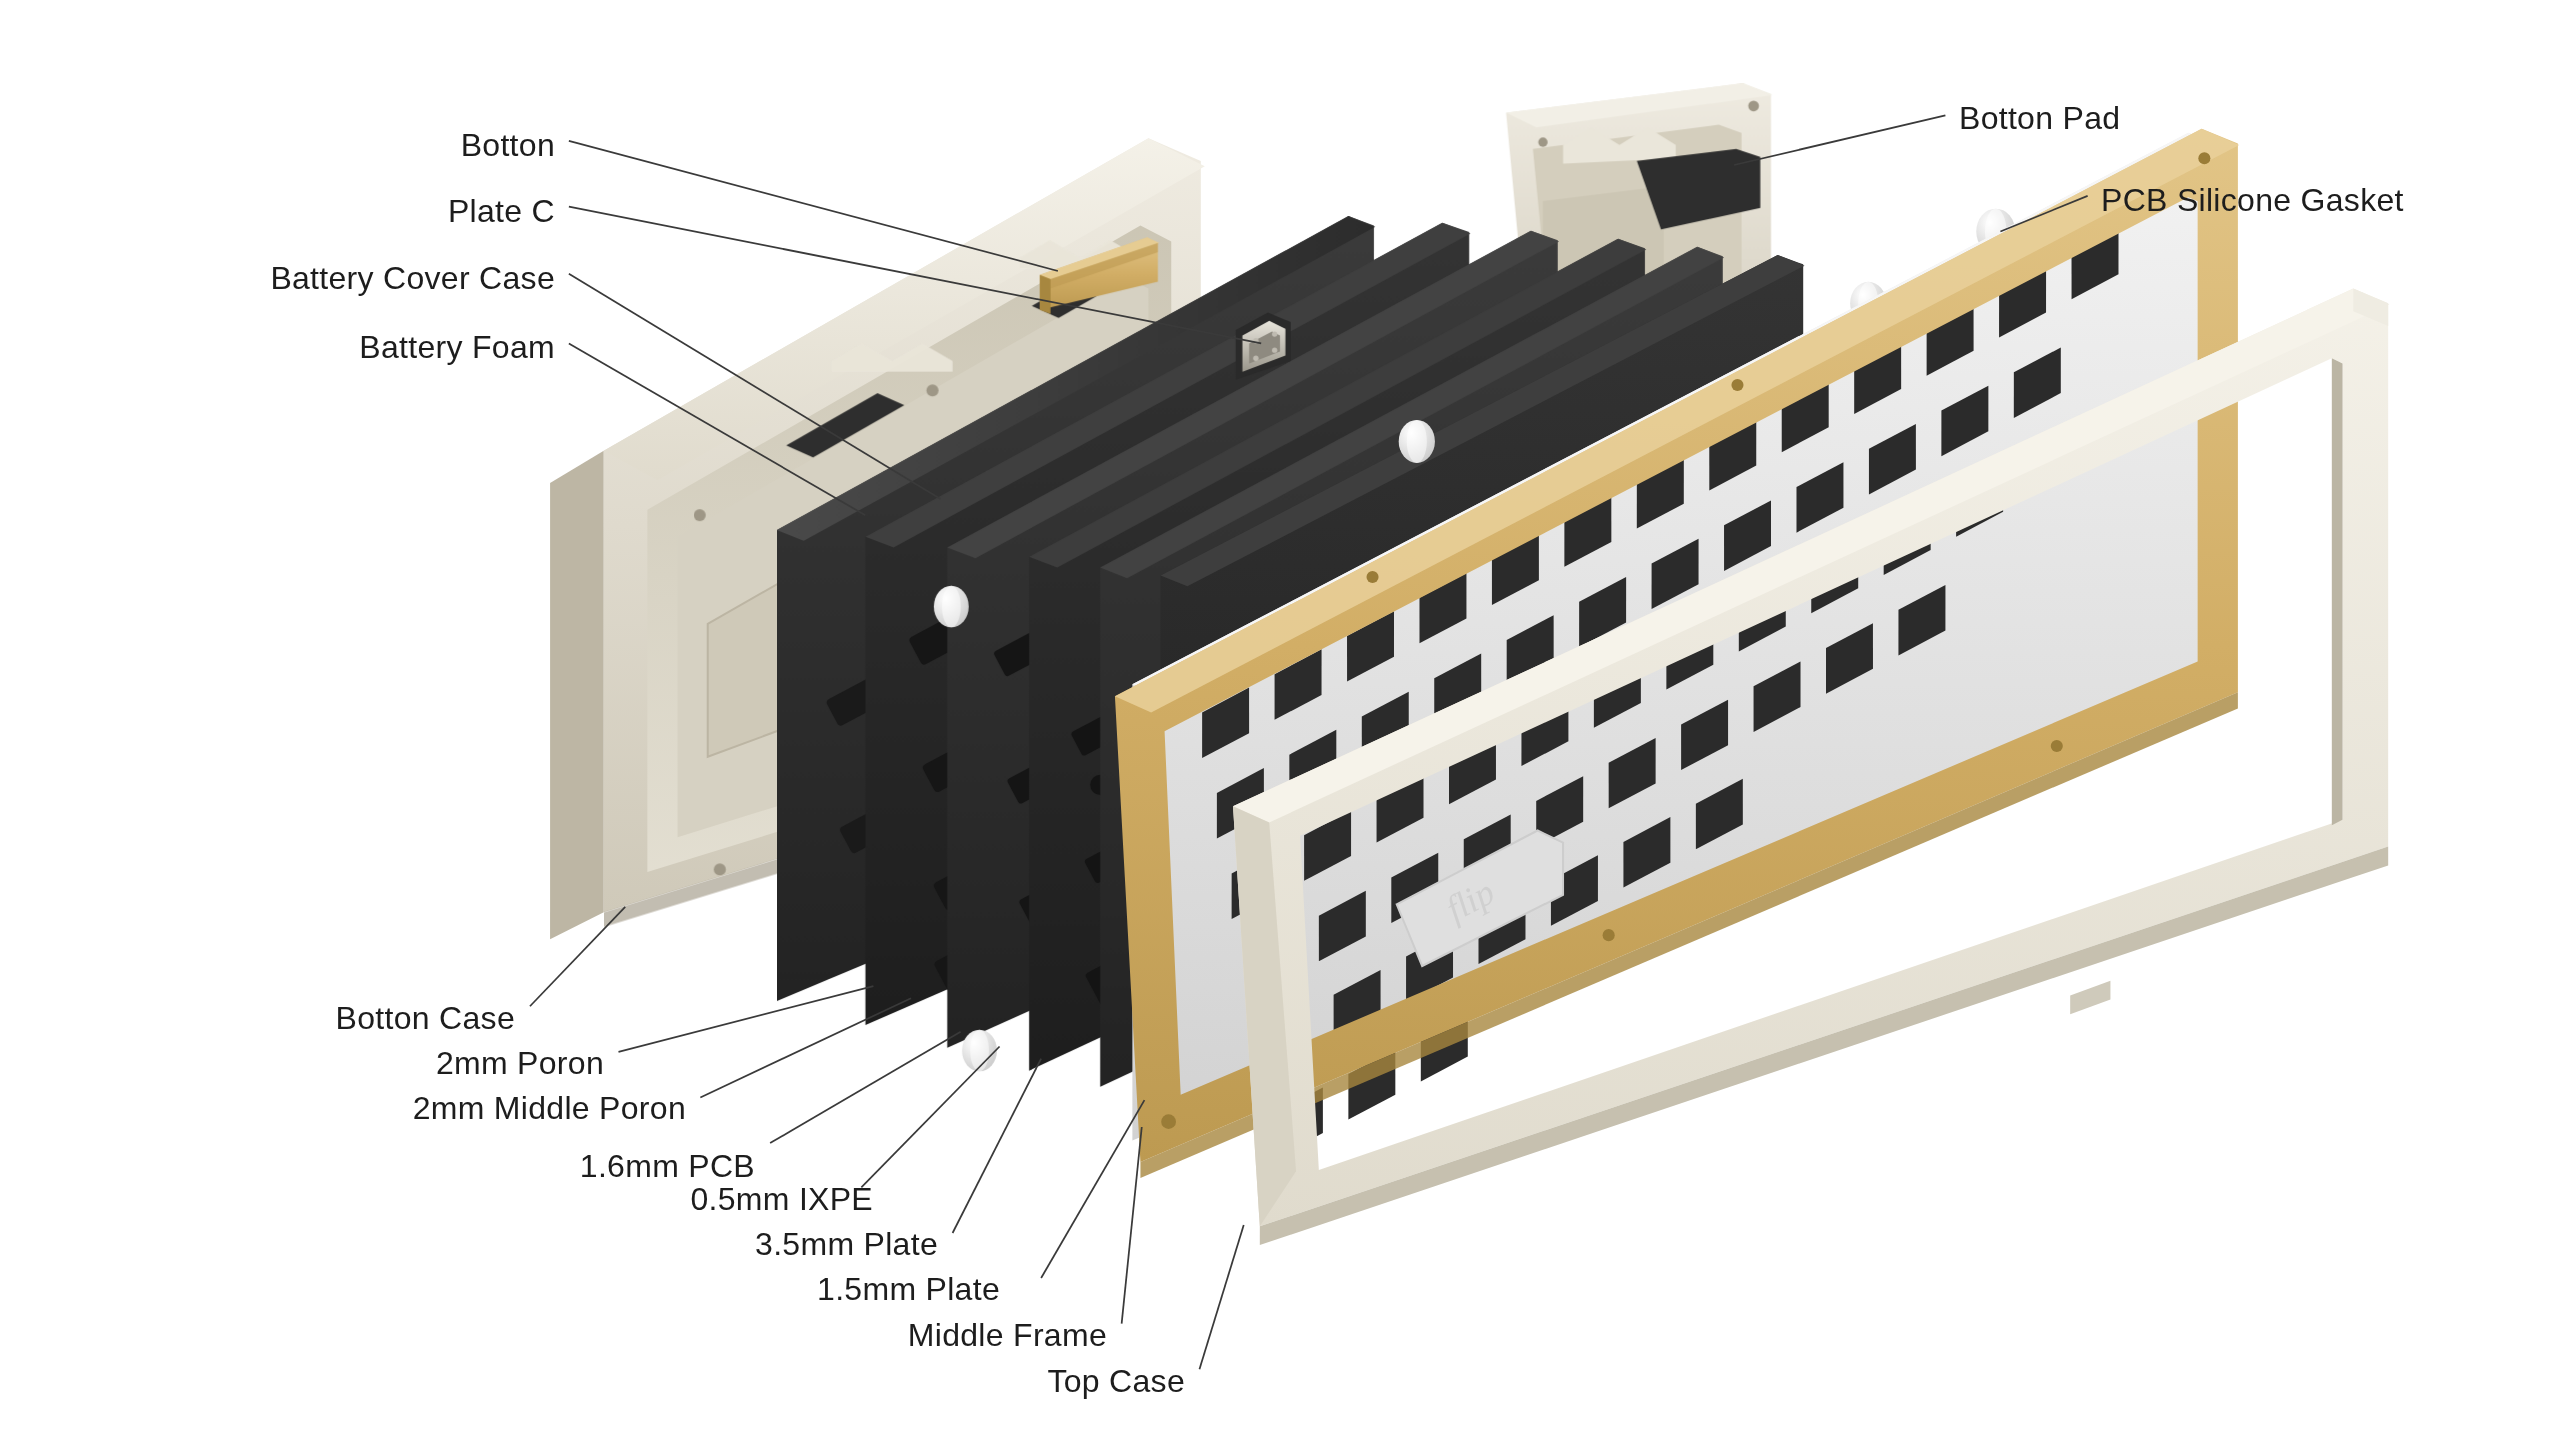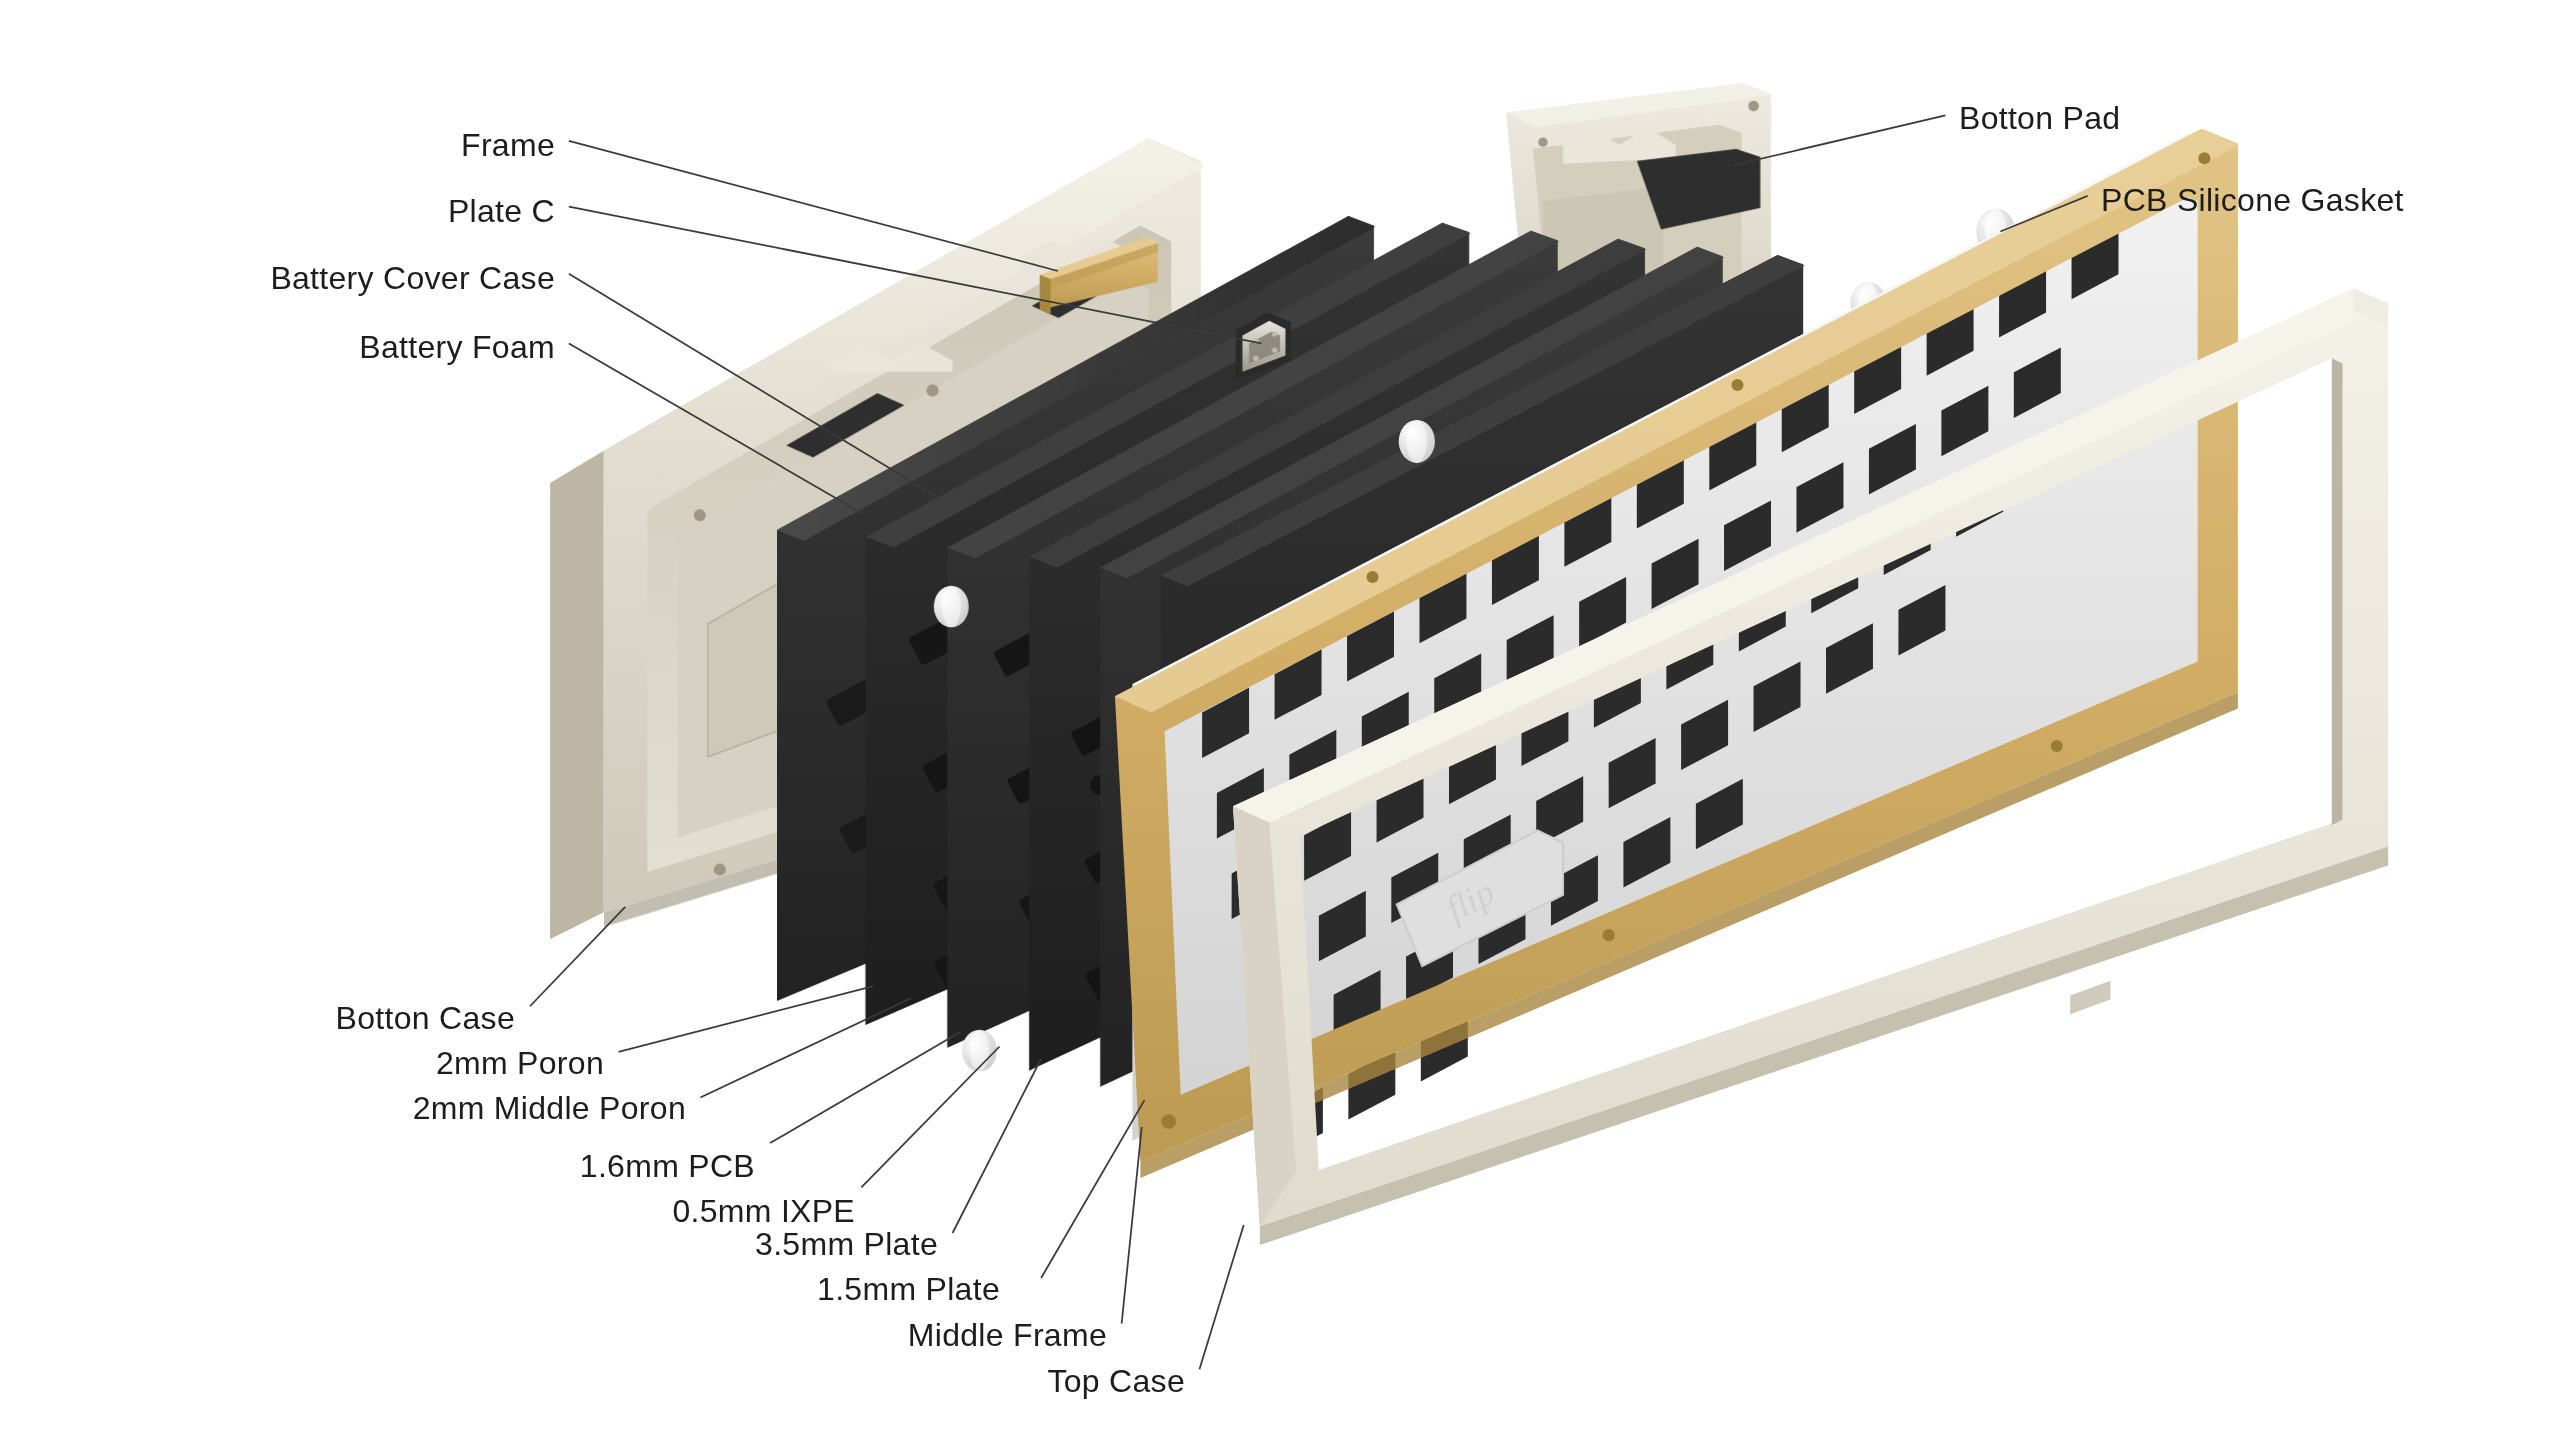--- a/index.html
+++ b/index.html
@@ -437,35 +437,35 @@
         <line x1="1148" y1="1704" x2="1432" y2="1538"></line>
         <line x1="1284" y1="1770" x2="1490" y2="1560"></line>
         <line x1="1420" y1="1838" x2="1552" y2="1578"></line>
         <line x1="1552" y1="1905" x2="1706" y2="1640"></line>
         <line x1="1672" y1="1973" x2="1702" y2="1680"></line>
         <line x1="1788" y1="2041" x2="1854" y2="1826"></line>
       </g>
 </svg>
 
 <div id="labels-left-top">
-      <div class="lbl r" style="left: 555px; top: 145px;">Frame</div>
+      <div class="lbl r" style="left: 555px; top: 145px;">Botton</div>
       <div class="lbl r" style="left: 555px; top: 211px;">Plate C</div>
       <div class="lbl r" style="left: 555px; top: 278px;">Battery Cover Case</div>
       <div class="lbl r" style="left: 555px; top: 347px;">Battery Foam</div>
     </div>
 <div id="labels-right-top">
       <div class="lbl l" style="left: 1959px; top: 118px;">Botton Pad</div>
       <div class="lbl l" style="left: 2101px; top: 200px;">PCB Silicone Gasket</div>
     </div>
 <div id="labels-left-bot">
       <div class="lbl r" style="left: 515px; top: 1018px;">Botton Case</div>
       <div class="lbl r" style="left: 604px; top: 1063px;">2mm Poron</div>
       <div class="lbl r" style="left: 686px; top: 1108px;">2mm Middle Poron</div>
       <div class="lbl r" style="left: 755px; top: 1166px;">1.6mm PCB</div>
-      <div class="lbl r" style="left: 855px; top: 1199px; margin-top: 12px;">0.5mm IXPE</div>
+      <div class="lbl r" style="left: 873px; top: 1199px;">0.5mm IXPE</div>
       <div class="lbl r" style="left: 938px; top: 1244px;">3.5mm Plate</div>
       <div class="lbl r" style="left: 1000px; top: 1289px;">1.5mm Plate</div>
       <div class="lbl r" style="left: 1107px; top: 1335px;">Middle Frame</div>
       <div class="lbl r" style="left: 1185px; top: 1381px;">Top Case</div>
     </div>
 
 </div>
 
 
 </body></html>

